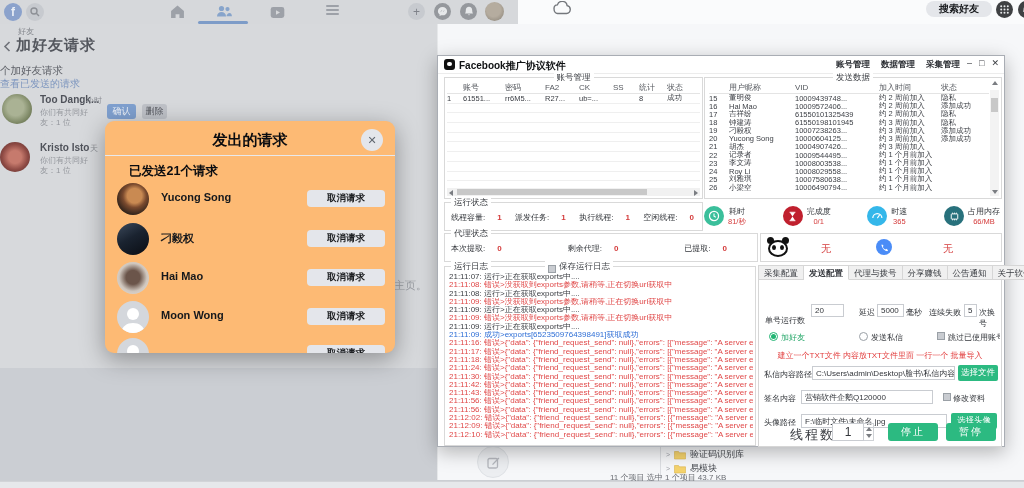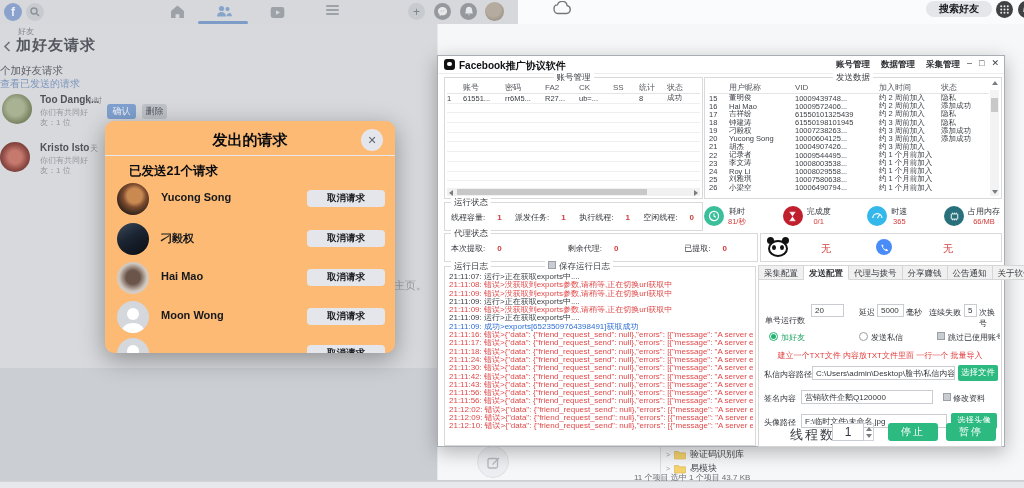--- a/index.html
+++ b/index.html
@@ -37,21 +37,21 @@
   
   .fwA{left:518px;top:0;width:506px;height:60px;background:#fafbfc;}
   .fwB{left:437px;top:24px;width:587px;height:456px;background:#f6f7f9;border-left:1px solid #e6e8ea;}
   .pill{left:926px;top:1px;width:66px;height:16px;background:#e4e6ea;border-radius:8px;
     display:flex;align-items:center;justify-content:center;font-size:10px;font-weight:bold;color:#17191c;}
   .darkcirc{background:#3f4143;}
   .compose{left:477px;top:446px;width:30px;height:30px;background:#eceef1;border:1px solid #dfe2e6;}
   .exp-divider{left:660px;top:447px;width:1px;height:33px;background:#dcdee2;}
   .exp-row{font-size:9px;color:#45484e;display:flex;align-items:center;gap:4px;}
   .exp-chev{font-size:7px;color:#9b9ea5;}
-  .exp-status{left:634px;top:472px;font-size:8px;color:#6b6e74;}
+  .exp-status{left:610px;top:472px;font-size:8px;color:#6b6e74;}
 
   
   .taskbar{left:0;top:481px;width:1024px;height:7px;background:#e6e8eb;border-top:1px solid #d2d4d8;}
 
   
   .app{left:437px;top:55px;width:568px;height:392px;background:#fff;border:1px solid #a9adb4;
     box-shadow:0 5px 18px rgba(0,0,0,.28);box-sizing:border-box;}
   .titlebar{left:0;top:0;width:566px;height:17px;background:#fff;border-bottom:1px solid #ececec;}
   .app-ic{left:6px;top:3px;width:11px;height:11px;background:#111;border-radius:3px;}
   .app-ic::after{content:"";position:absolute;left:3px;top:3px;width:5px;height:4px;background:#fff;border-radius:2px;}
@@ -512,27 +512,28 @@
       <div class="abs circ" style="left:115px;top:5px;width:16px;height:16px;background:#4a8cf7;">
         <svg width="9" height="9" viewBox="0 0 12 12">
             <path d="M2.5 1.5 4.8 3.6 3.6 5.2c.9 1.7 2 2.8 3.4 3.6L8.6 7.5l2.2 2-1.2 1.6c-3-.6-6.4-3.6-7.6-7.8z" fill="#fff"></path>
           </svg>
       </div>
       <span class="abs wu" style="left:182px;top:8px;">无</span>
     </div>
 
     <div class="abs group" style="left:6px;top:210px;width:310px;height:178px;">
       <span class="legend" style="left:6px;">运行日志</span>
-      <div class="abs" style="left:100px;top:-6px;background:#fff;padding:0 3px;display:flex;align-items:flex-start;gap:3px;">
+      <div class="abs" style="left:100px;top:-6px;background:#fff;padding:0 3px;display:flex;align-items:flex-end;gap:3px;">
         <span class="cb" style="background:#c9ccd1;"></span>
         <span style="font-size:8.5px;color:#3f4247;">保存运行日志</span>
       </div>
       <div id="log-lines" style="margin:6px 2px 0 4px;overflow:hidden;height:166px;">
           <div class="lg lg-run">21:11:07: 运行&gt;正在获取exports中....</div>
           <div class="lg lg-err">21:11:08: 错误&gt;没获取到exports参数,请稍等,正在切换url获取中</div>
+          <div class="lg lg-run">21:11:08: 运行&gt;正在获取exports中....</div>
           <div class="lg lg-err">21:11:09: 错误&gt;没获取到exports参数,请稍等,正在切换url获取中</div>
           <div class="lg lg-run">21:11:09: 运行&gt;正在获取exports中....</div>
           <div class="lg lg-err">21:11:09: 错误&gt;没获取到exports参数,请稍等,正在切换url获取中</div>
           <div class="lg lg-run">21:11:09: 运行&gt;正在获取exports中....</div>
           <div class="lg lg-ok">21:11:09: 成功&gt;exports[6523509764398491]获取成功</div>
           <div class="lg lg-err">21:11:16: 错误&gt;{"data": {"friend_request_send": null},"errors": [{"message": "A server err</div>
           <div class="lg lg-err">21:11:17: 错误&gt;{"data": {"friend_request_send": null},"errors": [{"message": "A server err</div>
           <div class="lg lg-err">21:11:18: 错误&gt;{"data": {"friend_request_send": null},"errors": [{"message": "A server err</div>
           <div class="lg lg-err">21:11:24: 错误&gt;{"data": {"friend_request_send": null},"errors": [{"message": "A server err</div>
           <div class="lg lg-err">21:11:30: 错误&gt;{"data": {"friend_request_send": null},"errors": [{"message": "A server err</div>

